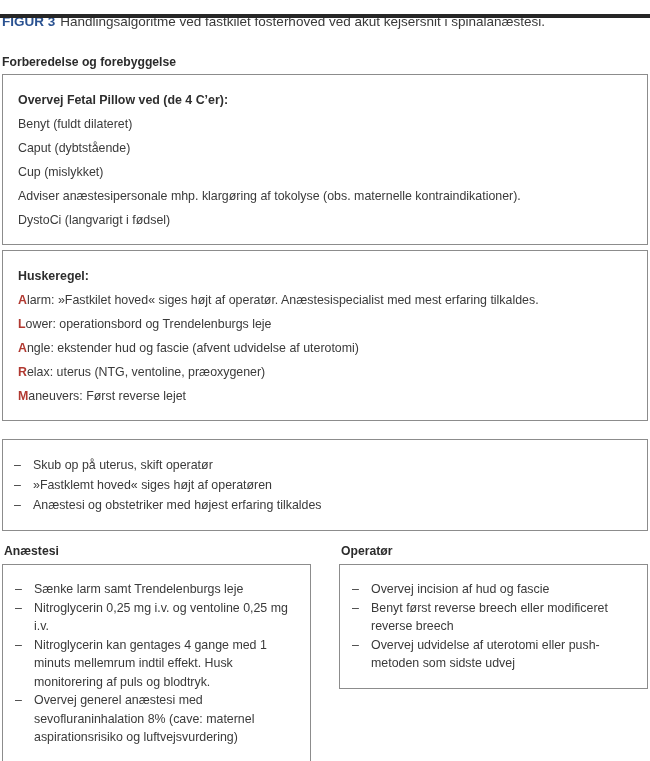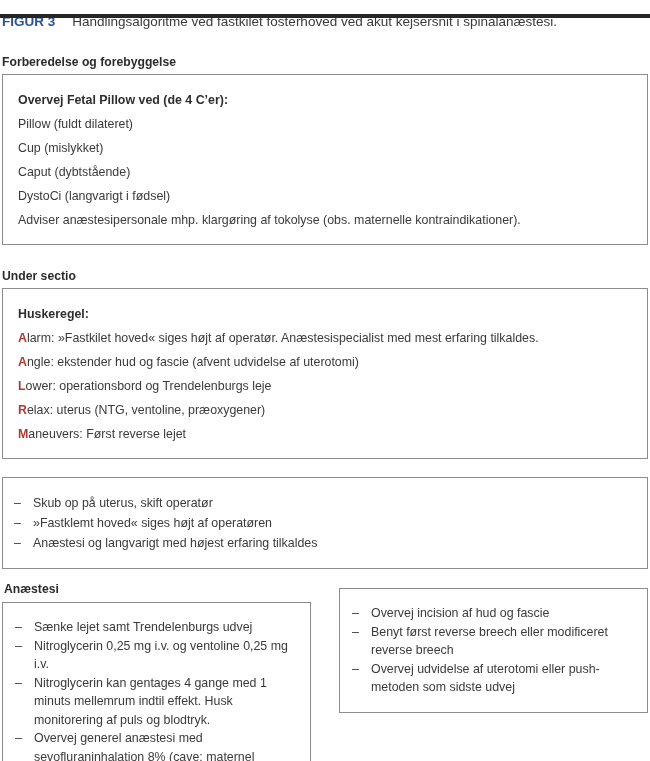--- a/index.html
+++ b/index.html
@@ -18,21 +18,21 @@
 
   .figure-title {
     margin: 14px 2px 0 2px;
     font-size: 13.5px;
     line-height: 16px;
     color: #3a3a3a;
   }
   .figure-label {
     color: #2a5291;
     font-weight: 700;
-    margin-right: 17px;
+    margin-right: 5px;
   }
 
   h2.section-heading {
     font-size: 12.2px;
     font-weight: 700;
     color: #2b2b2b;
     margin: 0 2px;
     line-height: 14px;
   }
   .h-prep  { margin-top: 25px !important; }
@@ -78,75 +78,75 @@
 
   <div class="rule rule-top"></div>
 
   <p class="figure-title">
     <span class="figure-label">FIGUR 3</span><span>Handlingsalgoritme ved fastkilet fosterhoved ved akut kejsersnit i spinalanæstesi.</span>
   </p>
 
   <h2 class="section-heading h-prep">Forberedelse og forebyggelse</h2>
   <div class="box">
     <p class="bold-line">Overvej Fetal Pillow ved (de 4 C’er):</p>
-    <p>Pillow (fuldt dilateret)</p>
+    <p>Benyt (fuldt dilateret)</p>
+    <p>Caput (dybtstående)</p>
     <p>Cup (mislykket)</p>
-    <p>Caput (dybtstående)</p>
+    <p>Adviser anæstesipersonale mhp. klargøring af tokolyse (obs. maternelle kontraindikationer).</p>
     <p>DystoCi (langvarigt i fødsel)</p>
-    <p>Adviser anæstesipersonale mhp. klargøring af tokolyse (obs. maternelle kontraindikationer).</p>
   </div>
 
-  <h2 class="section-heading h-under">Under sectio</h2>
   <div class="box">
     <p class="bold-line">Huskeregel:</p>
     <p><span class="lead-letter">A</span><span>larm: »Fastkilet hoved« siges højt af operatør. Anæstesispecialist med mest erfaring tilkaldes.</span></p>
+    <p><span class="lead-letter">L</span><span>ower: operationsbord og Trendelenburgs leje</span></p>
     <p><span class="lead-letter">A</span><span>ngle: ekstender hud og fascie (afvent udvidelse af uterotomi)</span></p>
-    <p><span class="lead-letter">L</span><span>ower: operationsbord og Trendelenburgs leje</span></p>
     <p><span class="lead-letter">R</span><span>elax: uterus (NTG, ventoline, præoxygener)</span></p>
     <p><span class="lead-letter">M</span><span>aneuvers: Først reverse lejet</span></p>
   </div>
 
   <div class="box actions-box">
     <div class="li">
         <span class="marker">–</span>
         <span class="text">Skub op på uterus, skift operatør</span>
       </div>
     <div class="li">
         <span class="marker">–</span>
         <span class="text">»Fastklemt hoved« siges højt af operatøren</span>
       </div>
     <div class="li">
         <span class="marker">–</span>
-        <span class="text">Anæstesi og langvarigt med højest erfaring tilkaldes</span>
+        <span class="text">Anæstesi og obstetriker med højest erfaring tilkaldes</span>
       </div>
   </div>
 
   <div class="cols">
     <div class="col">
       <h2 class="section-heading">Anæstesi</h2>
       <div class="box">
         <div class="li">
             <span class="marker">–</span>
-            <span class="text">Sænke lejet samt Trendelenburgs udvej</span>
+            <span class="text">Sænke larm samt Trendelenburgs leje</span>
           </div>
         <div class="li">
             <span class="marker">–</span>
             <span class="text">Nitroglycerin 0,25 mg i.v. og ventoline 0,25 mg i.v.</span>
           </div>
         <div class="li">
             <span class="marker">–</span>
             <span class="text">Nitroglycerin kan gentages 4 gange med 1 minuts mellemrum indtil effekt. Husk monitorering af puls og blodtryk.</span>
           </div>
         <div class="li">
             <span class="marker">–</span>
             <span class="text">Overvej generel anæstesi med sevofluraninhalation 8% (cave: maternel aspirationsrisiko og luftvejsvurdering)</span>
           </div>
       </div>
     </div>
     <div class="col">
+      <h2 class="section-heading">Operatør</h2>
       <div class="box">
         <div class="li">
             <span class="marker">–</span>
             <span class="text">Overvej incision af hud og fascie</span>
           </div>
         <div class="li">
             <span class="marker">–</span>
             <span class="text">Benyt først reverse breech eller modificeret reverse breech</span>
           </div>
         <div class="li">

